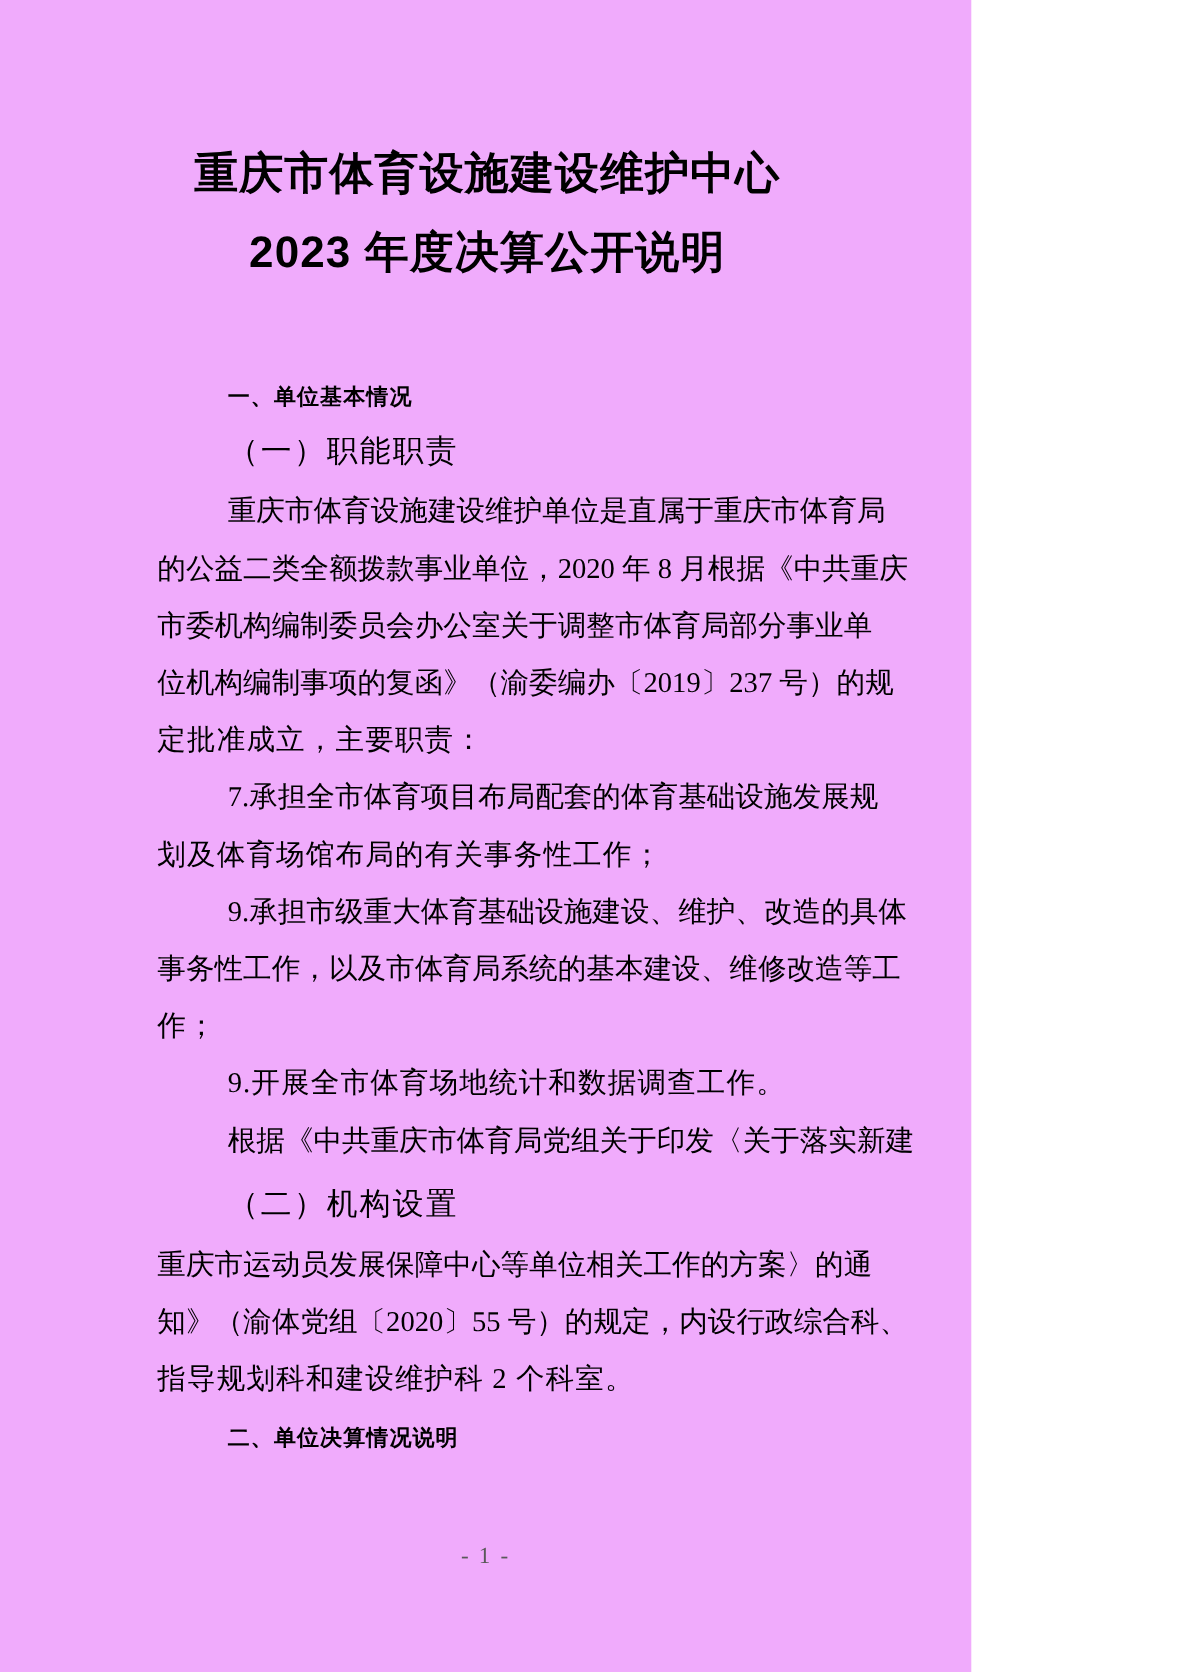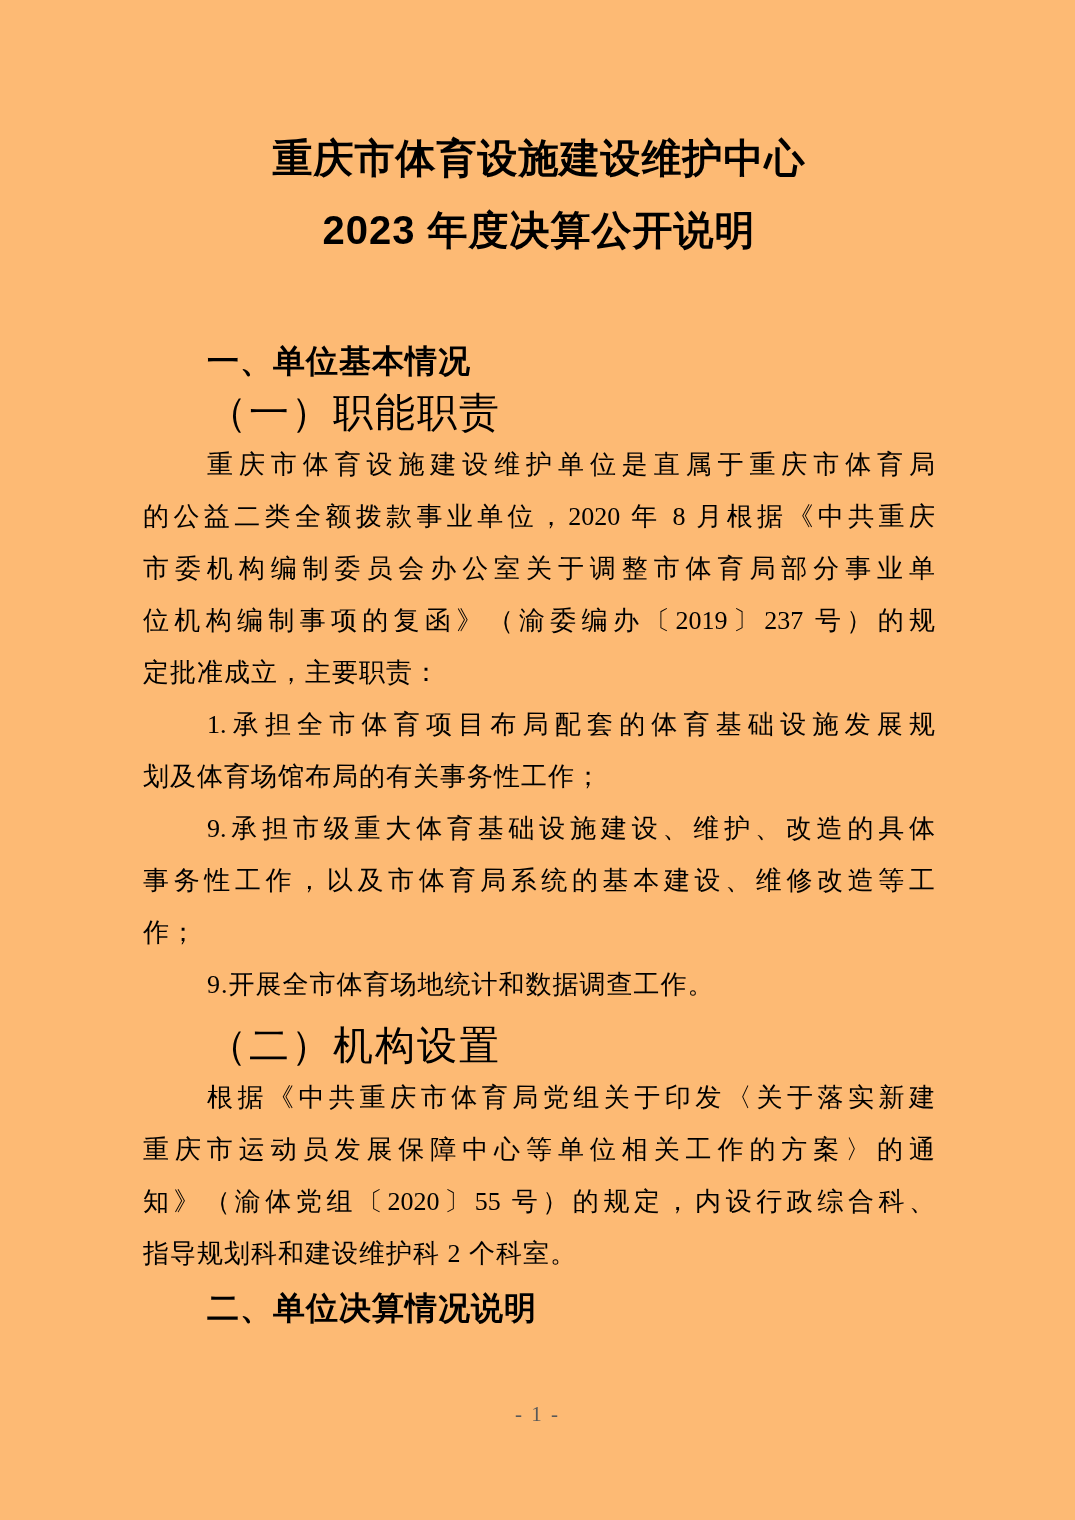--- a/index.html
+++ b/index.html
@@ -1,21 +1,21 @@
 <!DOCTYPE html>
 <html><head>
 <meta charset="utf-8">
 <style>
   * { margin: 0; padding: 0; box-sizing: border-box; }
   html, body { background: #ffffff; }
   .page {
     position: relative;
-    width: 1075px;
+    width: 883px;
     height: 1520px;
-    background: #fdba74;
+    background: #f0abfc;
     overflow: hidden;
     color: #000000;
     font-family: "Liberation Serif", serif;
   }
   .content {
     padding: 122px 140px 0 143px;
   }
   .title-line {
     height: 72px;
     line-height: 72px;
@@ -35,27 +35,27 @@
   }
   .line.indent { padding-left: 64px; }
   .line.fill {
     text-align: justify;
     text-align-last: justify;
     letter-spacing: 0;
   }
   .line.sec {
     font-family: "Liberation Sans", sans-serif;
     font-weight: bold;
-    font-size: 32px;
+    font-size: 20px;
     letter-spacing: 1px;
   }
   .line.sec.first { margin-top: 69px; }
   .line.sub {
-    font-family: Liberation Serif, serif;
-    font-size: 40px;
+    font-family: Liberation Mono, monospace;
+    font-size: 28px;
     letter-spacing: 2px;
   }
   .line.sub2 { margin-top: 9px; }
   .line.sec2 { margin-top: 2px; }
   .footer {
     position: absolute;
     left: 0;
     right: 0;
     top: 1398px;
     height: 32px;
@@ -79,30 +79,30 @@
     <div class="line sec first indent">一、单位基本情况</div>
 
     <div class="line sub indent">（一）职能职责</div>
 
     <div class="line indent fill">重庆市体育设施建设维护单位是直属于重庆市体育局</div>
     <div class="line fill">的公益二类全额拨款事业单位，2020 年 8 月根据《中共重庆</div>
     <div class="line fill">市委机构编制委员会办公室关于调整市体育局部分事业单</div>
     <div class="line fill">位机构编制事项的复函》（渝委编办〔2019〕237 号）的规</div>
     <div class="line">定批准成立，主要职责：</div>
 
-    <div class="line indent fill">1.承担全市体育项目布局配套的体育基础设施发展规</div>
+    <div class="line indent fill">7.承担全市体育项目布局配套的体育基础设施发展规</div>
     <div class="line">划及体育场馆布局的有关事务性工作；</div>
     <div class="line indent fill">9.承担市级重大体育基础设施建设、维护、改造的具体</div>
     <div class="line fill">事务性工作，以及市体育局系统的基本建设、维修改造等工</div>
     <div class="line">作；</div>
     <div class="line indent">9.开展全市体育场地统计和数据调查工作。</div>
 
+    <div class="line indent fill">根据《中共重庆市体育局党组关于印发〈关于落实新建</div>
+
     <div class="line sub sub2 indent">（二）机构设置</div>
-
-    <div class="line indent fill">根据《中共重庆市体育局党组关于印发〈关于落实新建</div>
     <div class="line fill">重庆市运动员发展保障中心等单位相关工作的方案〉的通</div>
     <div class="line fill">知》（渝体党组〔2020〕55 号）的规定，内设行政综合科、</div>
     <div class="line">指导规划科和建设维护科 2 个科室。</div>
 
     <div class="line sec sec2 indent">二、单位决算情况说明</div>
 
   </div>
 
   <div class="footer">- 1 -</div>
 </div>

